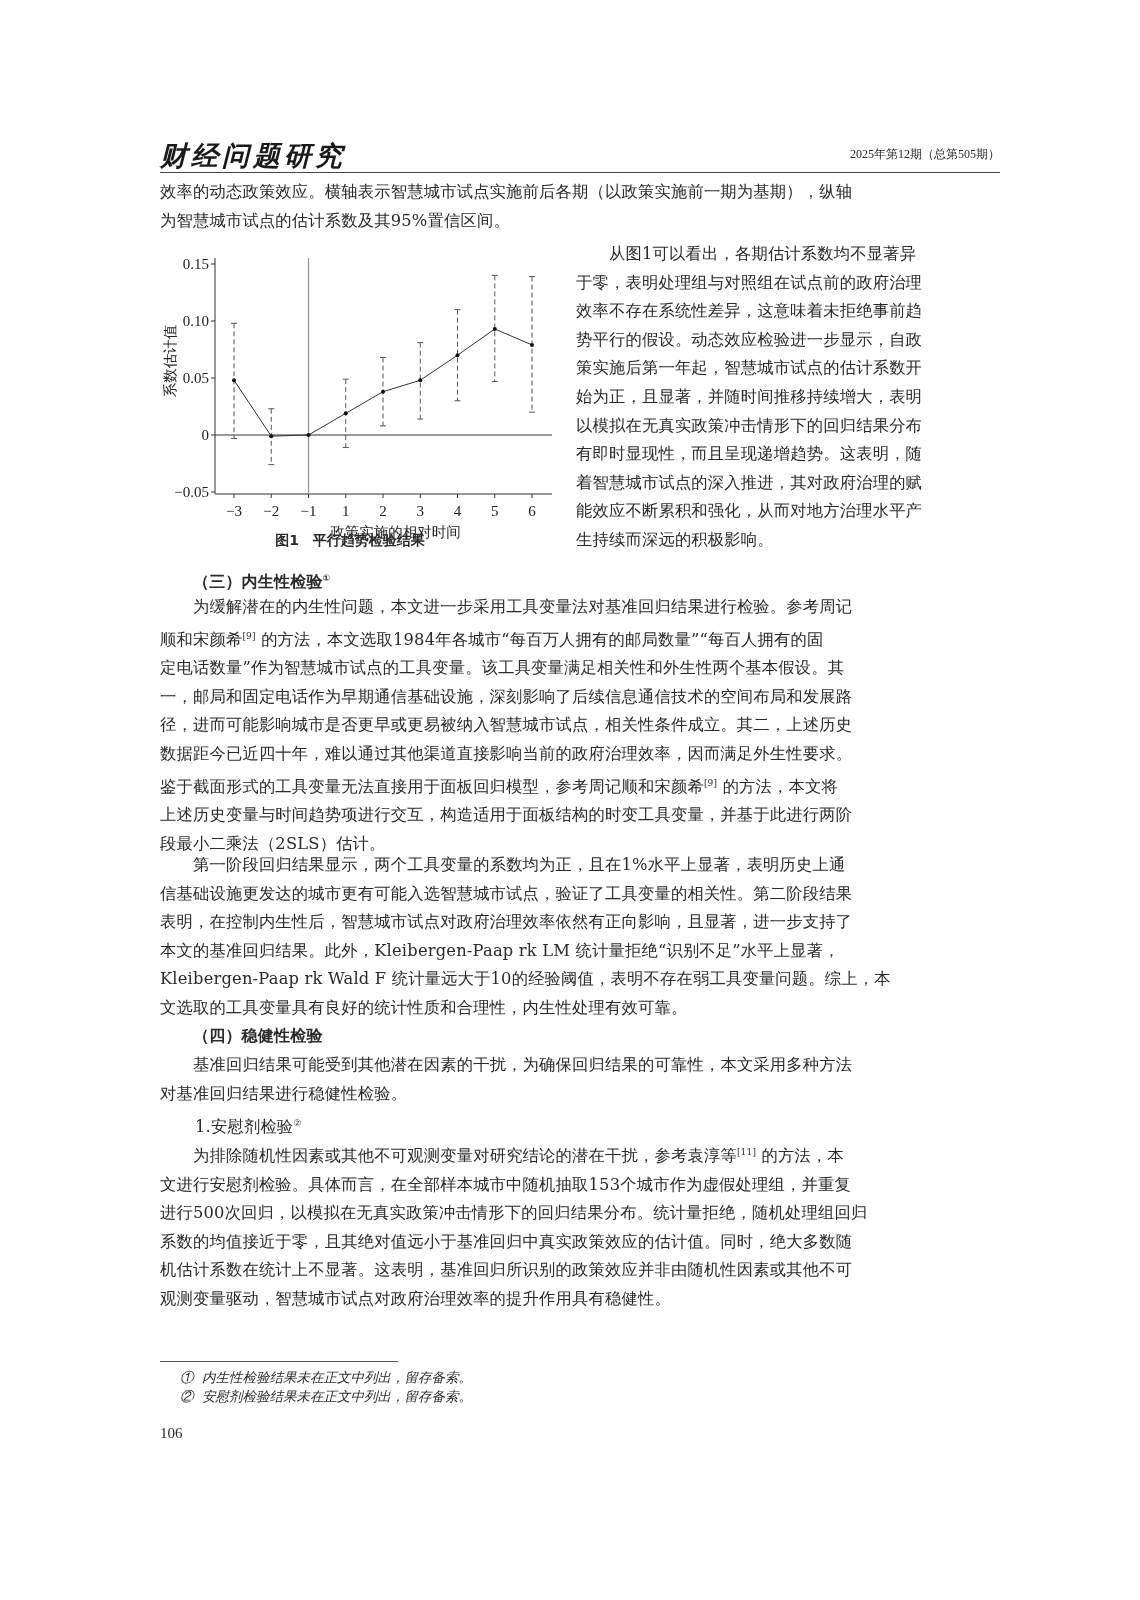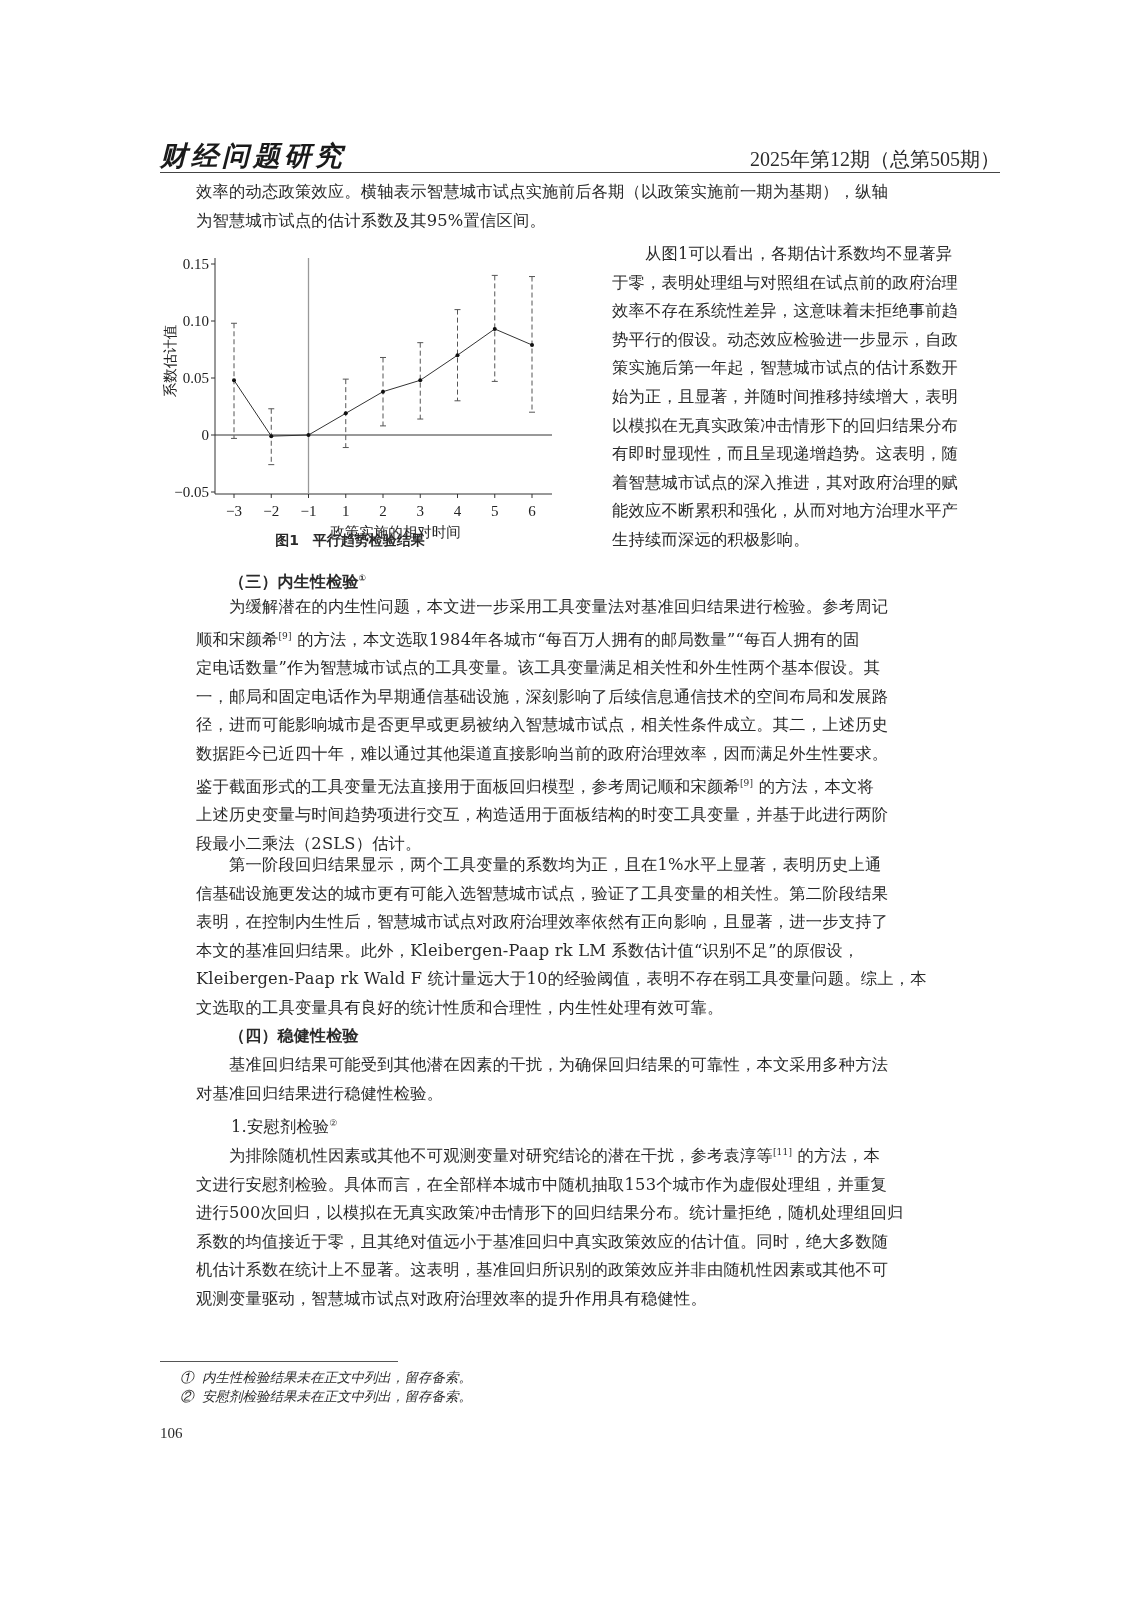--- a/index.html
+++ b/index.html
@@ -1,23 +1,23 @@
 <!DOCTYPE html>
 <html><head>
 <meta charset="utf-8">
 <style>
   html,body{margin:0;padding:0;background:#fff;}
   body{width:1140px;height:1600px;position:relative;overflow:hidden;
        font-family:"DejaVu Serif","Liberation Serif",serif;color:#2a2a2a;}
   .abs{position:absolute;}
   .journal{left:160px;top:138px;font-size:27px;font-weight:bold;font-style:italic;letter-spacing:4px;
            font-family:"DejaVu Serif",serif;color:#1a1a1a;text-align:right;}
-  .issue{right:140px;top:146px;font-size:20px;font-family:"Liberation Serif",serif;}
+  .issue{right:140px;top:146px;font-size:12px;font-family:"Liberation Serif",serif;}
   .hrule{left:160px;width:840px;top:172px;height:1px;background:#444;}
-  .line{font-size:16.3px;line-height:28.6px;white-space:nowrap;font-family:"DejaVu Serif",serif;letter-spacing:0.2px;margin-left:36px;}
+  .line{font-size:16.3px;line-height:28.6px;white-space:nowrap;font-family:"DejaVu Serif",serif;letter-spacing:0.2px;}
   .full{left:160px;width:840px;}
   .head{font-family:"DejaVu Sans",sans-serif;font-weight:bold;font-size:16px;}
   sup{font-size:9px;vertical-align:6px;}
   .right-col{left:576px;width:424px;}
   .fn{font-size:13.5px;line-height:19px;left:180px;font-family:"DejaVu Serif",serif;font-style:italic;}
   .fnrule{left:160px;top:1361px;width:238px;height:1px;background:#555;}
   .pageno{left:160px;top:1425px;font-size:15px;font-family:"Liberation Serif",serif;}
   svg text{font-family:"Liberation Serif",serif;}
 </style>
 </head>
@@ -130,21 +130,21 @@
     <div class="line">径，进而可能影响城市是否更早或更易被纳入智慧城市试点，相关性条件成立。其二，上述历史</div>
     <div class="line">数据距今已近四十年，难以通过其他渠道直接影响当前的政府治理效率，因而满足外生性要求。</div>
     <div class="line">鉴于截面形式的工具变量无法直接用于面板回归模型，参考周记顺和宋颜希<sup>[9]</sup> 的方法，本文将</div>
     <div class="line">上述历史变量与时间趋势项进行交互，构造适用于面板结构的时变工具变量，并基于此进行两阶</div>
     <div class="line">段最小二乘法（2SLS）估计。</div>
   </div>
 <div class="abs full" style="top:851px" id="s3p2">
     <div class="line" style="text-indent: 33px;">第一阶段回归结果显示，两个工具变量的系数均为正，且在1%水平上显著，表明历史上通</div>
     <div class="line">信基础设施更发达的城市更有可能入选智慧城市试点，验证了工具变量的相关性。第二阶段结果</div>
     <div class="line">表明，在控制内生性后，智慧城市试点对政府治理效率依然有正向影响，且显著，进一步支持了</div>
-    <div class="line">本文的基准回归结果。此外，Kleibergen-Paap rk LM 系数估计值“识别不足”的原假设，</div>
+    <div class="line">本文的基准回归结果。此外，Kleibergen-Paap rk LM 统计量拒绝“识别不足”水平上显著，</div>
     <div class="line">Kleibergen-Paap rk Wald F 统计量远大于10的经验阈值，表明不存在弱工具变量问题。综上，本</div>
     <div class="line">文选取的工具变量具有良好的统计性质和合理性，内生性处理有效可靠。</div>
   </div>
 
 <div class="abs line full head" style="top:1022px;left:193px">（四）稳健性检验</div>
 <div class="abs full" style="top:1051px" id="s4p1">
     <div class="line" style="text-indent: 33px;">基准回归结果可能受到其他潜在因素的干扰，为确保回归结果的可靠性，本文采用多种方法</div>
     <div class="line">对基准回归结果进行稳健性检验。</div>
   </div>
 <div class="abs line full" style="top:1109px;left:195px">

